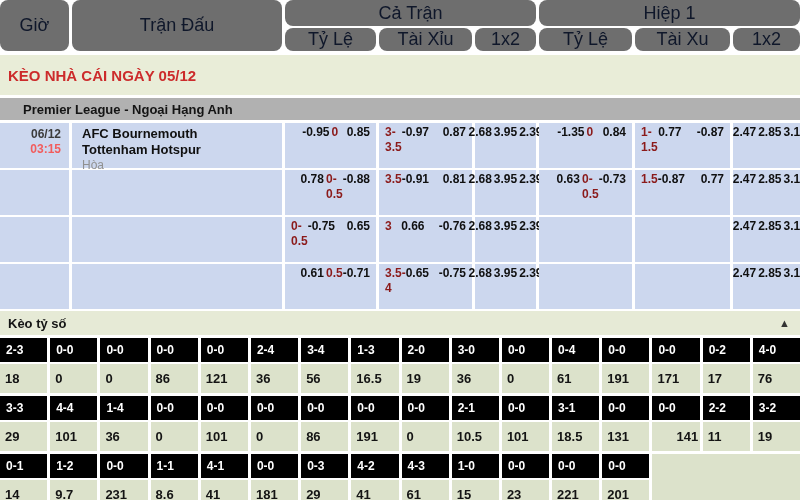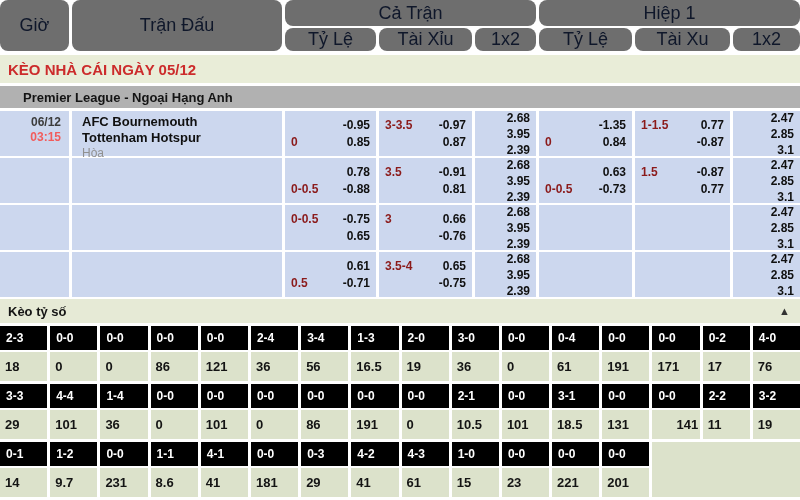--- a/index.html
+++ b/index.html
@@ -17,21 +17,21 @@
   .hdr { grid-template-rows: 26px 23px; row-gap: 2px; }
   .hc {
     background: var(--header-bg, #6e6e6e); color: #0f172a; font-size: 18px;
     display: flex; align-items: center; justify-content: center; border-radius: 8px;
   }
   .hc.span2r { grid-row: 1 / 3; }
   .hc.ft { grid-column: 3 / 6; }
   .hc.h1 { grid-column: 6 / 9; }
   
   .titlebar {
-    height: 28px; margin-top: 4px; background: var(--title-bar-bg, #e9edd8);
+    height: 40px; margin-top: 4px; background: var(--title-bar-bg, #e9edd8);
     color: var(--title-text, #cc2b2b); font-weight: bold; font-size: 15px;
     display: flex; align-items: center; padding-left: 8px;
   }
   .league {
     height: 22px; margin-top: 3px; background: var(--league-bg, #b1b1b1);
     color: #141414; font-weight: bold; font-size: 13px;
     display: flex; align-items: center; padding-left: 23px;
   }
   
   #odds-rows { margin-top: 3px; }
@@ -40,21 +40,21 @@
   .timecell {
     display: flex; flex-direction: column; align-items: flex-end;
     padding: 4px 8px 0 0; font-weight: bold; font-size: 12px;
   }
   .mdate { color: #3c3c3c; line-height: 15px; }
   .mtime { color: var(--time-text, #f25c5c); line-height: 15px; }
   .matchcell { padding: 3px 0 0 10px; }
   .team { font-weight: bold; font-size: 13px; color: #101010; line-height: 16px; }
   .draw { font-size: 12px; color: #909090; line-height: 14px; }
   .odds-odds {
-    display: flex; flex-direction: column; justify-content: center;
+    display: flex; justify-content: center;
     padding: 2px 6px; gap: 2px;
   }
   .line {
     display: flex; justify-content: space-between; width: 100%;
     font-weight: bold; font-size: 12px; line-height: 15px;
   }
   .line .lab { color: var(--handicap-label, #8b1a1a); }
   .line .val { color: #101010; margin-left: auto; }
   .x12 .line { line-height: 14px; }
   

